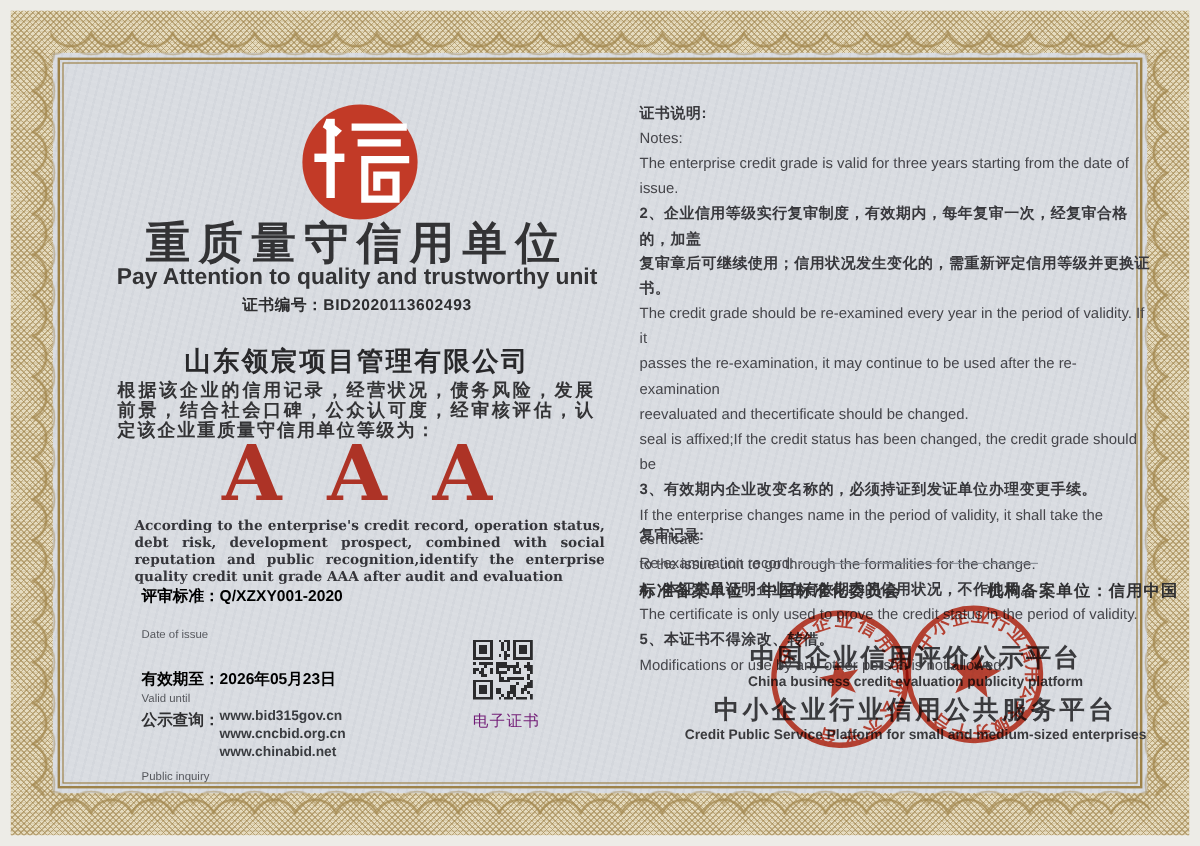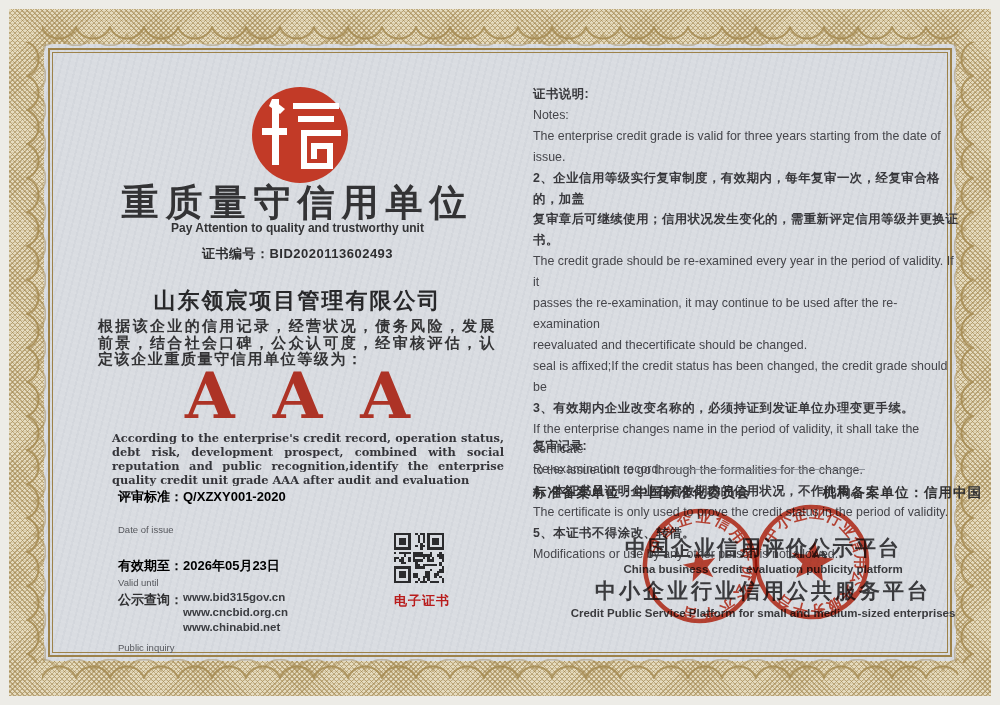--- a/index.html
+++ b/index.html
@@ -37,21 +37,21 @@
       radial-gradient(circle at 26px 17px, transparent 17px, rgba(163,136,79,.45) 18px 19px, transparent 20px);
       background-position:0 0,-7px 17px;}
   .frame{position:absolute;inset:48px;border:2px solid #9d824a;}
   .frame::before{content:"";position:absolute;inset:2px;border:1px solid #9d824a;}
 
   
   .abs{position:absolute;}
   .logo{left:245px;top:83px;width:110px;height:104px;text-align:center;}
   .title{left:95px;top:178px;width:405px;text-align:center;font-size:37px;font-weight:bold;
          letter-spacing:7px;color:#333335;white-space:nowrap;}
-  .subtitle{left:95px;top:221px;width:405px;text-align:center;font-size:12px;font-weight:bold;color:#333335;}
+  .subtitle{left:95px;top:221px;width:405px;text-align:center;font-size:19px;font-weight:bold;color:#333335;}
   .certno{left:95px;top:245px;width:405px;text-align:center;font-size:13px;font-weight:bold;
           color:#2e2e30;letter-spacing:.5px;}
   .company{left:95px;top:286px;width:405px;text-align:center;font-size:22px;font-weight:bold;
            letter-spacing:2px;color:#28282a;}
   .statement-zh{left:98px;top:318px;width:398px;font-size:15px;font-weight:bold;line-height:16.5px;
                 letter-spacing:1.6px;text-align:justify;color:#333335;}
   .grade{left:95px;top:358px;width:405px;text-align:center;font-size:64px;font-weight:bold;
          font-family:"DejaVu Serif","Liberation Serif",serif;color:#ad3326;letter-spacing:38px;
          text-indent:38px;}
   .statement-en{left:112px;top:431px;width:392px;font-size:11.4px;font-weight:bold;line-height:14px;
@@ -59,21 +59,21 @@
   .field{left:118px;width:320px;}
   .f1{top:488px;} .f2{top:522px;} .f3{top:557px;}
   .field .line{font-size:13px;font-weight:bold;color:#000000;}
   .field .sub{font-size:9.5px;color:#55575c;margin-top:2px;}
   .inquiry{left:118px;top:591px;width:320px;}
   .inquiry .row{display:flex;font-size:13px;font-weight:bold;color:#2f2f31;}
   .inquiry .urls div{font-size:11.5px;font-weight:bold;color:#3a3c40;line-height:13px;margin-bottom:2px;}
   .inquiry .sub{font-size:9.5px;color:#55575c;margin-top:6px;}
   .qr-block{left:394px;top:533px;width:70px;text-align:left;}
   .qr-block svg{display:block;}
-  .qr-label{font-size:13px;font-weight:bold;color:#b91c1c;margin-top:9px;letter-spacing:1px;}
+  .qr-label{font-size:13px;font-weight:normal;color:#701a75;margin-top:9px;letter-spacing:1px;}
 
   
   .notes{left:533px;top:84px;width:430px;font-size:12.4px;line-height:20.9px;color:#45454a;}
   .notes .zh{color:#38383c;font-weight:bold;letter-spacing:.5px;}
   .review{left:533px;top:438px;width:430px;}
   .review .zh{font-size:12.4px;font-weight:bold;color:#38383c;}
   .review .en{font-size:12.4px;color:#45454a;margin-top:7px;}
   .review .rule{display:inline-block;width:200px;border-bottom:1px solid #8d929a;transform:translateY(-3px);}
   .filing{left:533px;top:484px;width:440px;display:flex;gap:72px;font-size:13.5px;font-weight:bold;
           color:#2f2f31;letter-spacing:1px;white-space:nowrap;}

